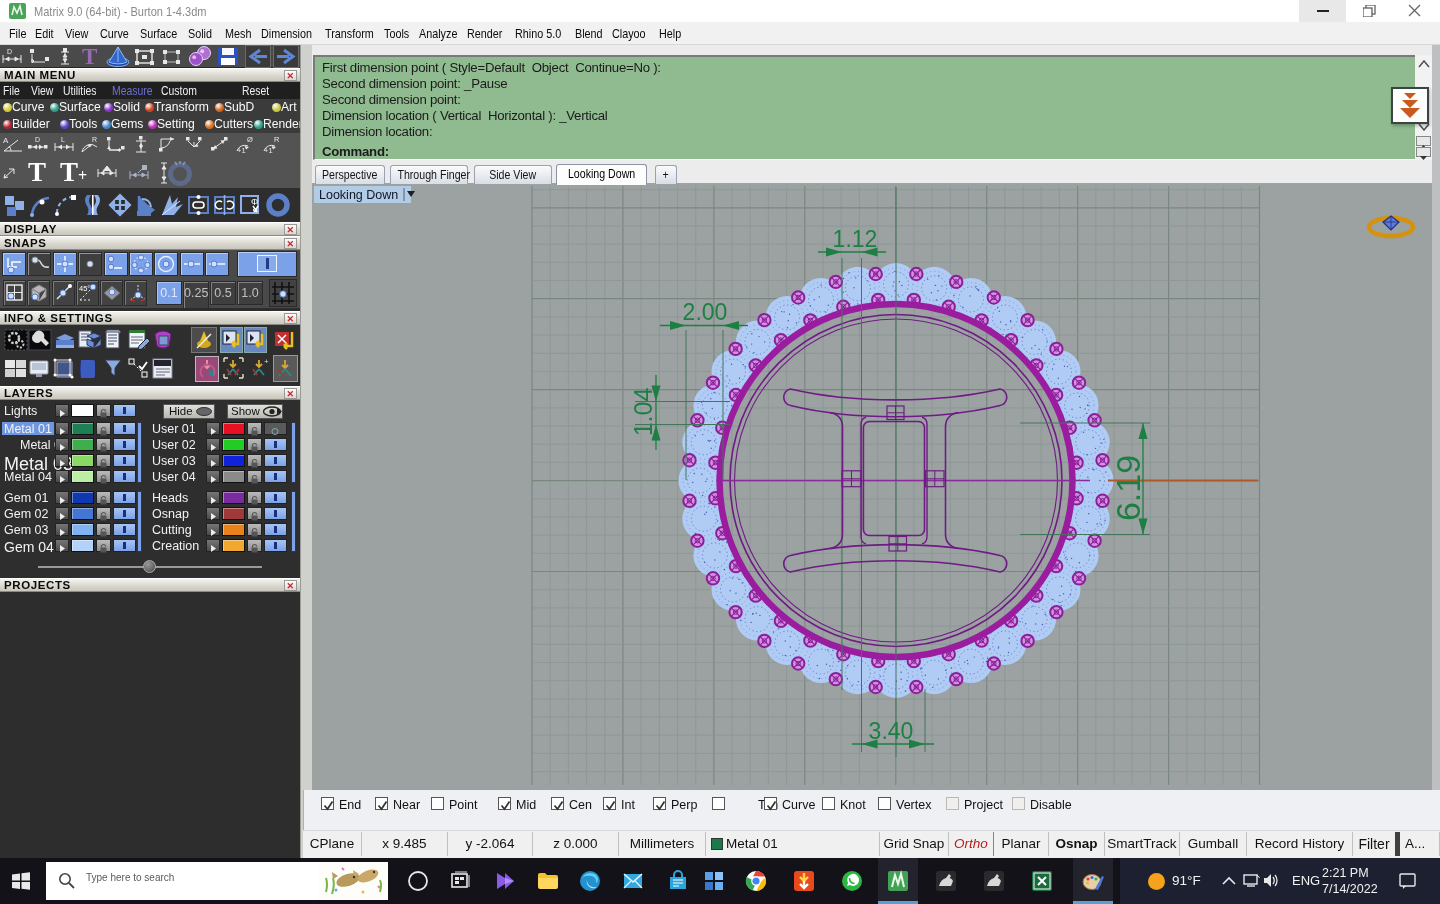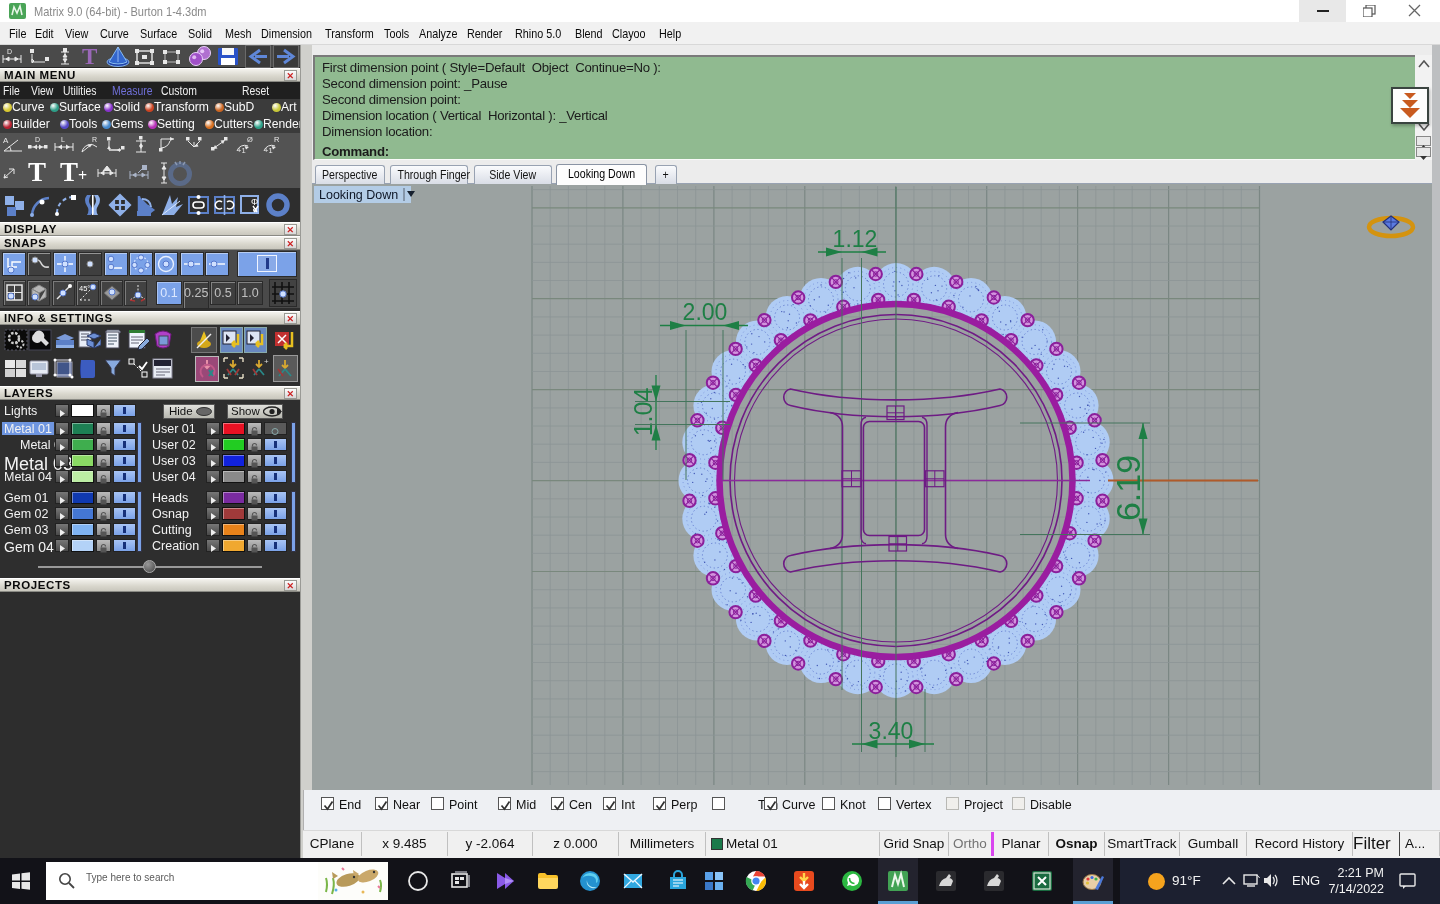--- a/index.html
+++ b/index.html
@@ -1546,27 +1546,27 @@
 <div class="abs" style="left:1012px;top:797px;width:13px;height:13px;background:#f0efec;border:1px solid #b8b8b4"><svg width="13" height="13"></svg></div>
 <span class="abs" style="left:1030px;top:798px;font-size:12.5px;color:#111">Disable</span>
 <div class="abs" style="left:303px;top:830px;width:1137px;height:28px;background:#f0f0f0;border-top:1px solid #d8d8d8"></div>
 <div class="abs" style="left:303px;top:832px;width:59px;height:24px;border-right:1px solid #c0c0c0;font-size:13.5px;color:#111;line-height:24px;text-align:center;">CPlane</div>
 <div class="abs" style="left:362px;top:832px;width:86px;height:24px;border-right:1px solid #c0c0c0;font-size:13.5px;color:#111;line-height:24px;text-align:center;">x 9.485</div>
 <div class="abs" style="left:448px;top:832px;width:85px;height:24px;border-right:1px solid #c0c0c0;font-size:13.5px;color:#111;line-height:24px;text-align:center;">y -2.064</div>
 <div class="abs" style="left:533px;top:832px;width:86px;height:24px;border-right:1px solid #c0c0c0;font-size:13.5px;color:#111;line-height:24px;text-align:center;">z 0.000</div>
 <div class="abs" style="left:619px;top:832px;width:87px;height:24px;border-right:1px solid #c0c0c0;font-size:13.5px;color:#111;line-height:24px;text-align:center;">Millimeters</div>
 <div class="abs" style="left:706px;top:832px;width:174px;height:24px;border-right:1px solid #c0c0c0;font-size:13.5px;color:#111;line-height:24px;padding-left:5px;"><span style="display:inline-block;width:12px;height:12px;background:#1b7a4a;border:1px solid #333;vertical-align:-2px;margin-right:3px"></span>Metal 01</div>
 <div class="abs" style="left:880px;top:832px;width:69px;height:24px;border-right:1px solid #c0c0c0;font-size:13.5px;color:#111;line-height:24px;text-align:center;">Grid Snap</div>
-<div class="abs" style="left:949px;top:832px;width:45px;height:24px;border-right:3px solid #d946ef;font-size:13.5px;color:#737373;line-height:24px;text-align:center;">Ortho</div>
+<div class="abs" style="left:949px;top:832px;width:45px;height:24px;border-right:1px solid #d946ef;font-size:13.5px;color:#b91c1c;line-height:24px;text-align:center;font-style:italic;">Ortho</div>
 <div class="abs" style="left:994px;top:832px;width:55px;height:24px;border-right:1px solid #c0c0c0;font-size:13.5px;color:#111;line-height:24px;text-align:center;">Planar</div>
 <div class="abs" style="left:1049px;top:832px;width:56px;height:24px;border-right:1px solid #c0c0c0;font-size:13.5px;color:#111;line-height:24px;text-align:center;"><b>Osnap</b></div>
 <div class="abs" style="left:1105px;top:832px;width:75px;height:24px;border-right:1px solid #c0c0c0;font-size:13.5px;color:#111;line-height:24px;text-align:center;">SmartTrack</div>
 <div class="abs" style="left:1180px;top:832px;width:67px;height:24px;border-right:1px solid #c0c0c0;font-size:13.5px;color:#111;line-height:24px;text-align:center;">Gumball</div>
 <div class="abs" style="left:1247px;top:832px;width:106px;height:24px;border-right:1px solid #c0c0c0;font-size:13.5px;color:#111;line-height:24px;text-align:center;">Record History</div>
-<div class="abs" style="left:1353px;top:832px;width:47px;height:24px;border-right:1px solid #404040;font-size:17px;color:#111;line-height:24px;">Filter</div>
+<div class="abs" style="left:1353px;top:832px;width:47px;height:24px;border-right:5px solid #404040;font-size:14px;color:#111;line-height:24px;text-align:center;">Filter</div>
 <div class="abs" style="left:1400px;top:832px;width:40px;height:24px;border-right:1px solid #c0c0c0;font-size:13.5px;color:#111;line-height:24px;padding-left:5px;">A...</div>
 <div class="abs" style="left:0;top:858px;width:1440px;height:46px;background:#121218"></div>
 <div class="abs" style="left:1120px;top:858px;width:320px;height:46px;background:#1c2030"></div>
 <svg class="abs" style="left:12px;top:872px" width="18" height="18" viewBox="0 0 18 18">
     <path d="M0 2.5 L8 1.5 V8.5 H0z" fill="#e8e8e8"></path>
     <path d="M9.5 1.3 L18 0.3 V8.5 H9.5z" fill="#e8e8e8"></path>
     <path d="M0 10 H8 V17 L0 16z" fill="#e8e8e8"></path>
     <path d="M9.5 10 H18 V17.8 L9.5 16.8z" fill="#e8e8e8"></path>
   </svg>
 <div class="abs" style="left:46px;top:862px;width:342px;height:38px;background:#ffffff">
@@ -1685,17 +1685,17 @@
 <svg class="abs" style="left:1243px;top:873px" width="17" height="15">
       <rect x="1" y="2" width="13" height="9" fill="none" stroke="#e8e8e8" stroke-width="1.4"></rect>
       <path d="M4 13 h8" stroke="#e8e8e8" stroke-width="1.4"></path>
       <path d="M13.5 2 a5 5 0 0 1 3 3" stroke="#e8e8e8" fill="none"></path>
     </svg>
 <svg class="abs" style="left:1263px;top:873px" width="16" height="15">
       <path d="M1 5 v5 h3 l4 4 V1 L4 5z" fill="#e8e8e8"></path>
       <path d="M10 4 a6 6 0 0 1 0 7 M12 2 a8.5 8.5 0 0 1 0 11" stroke="#e8e8e8" fill="none" stroke-width="1.3"></path>
     </svg>
 <span class="abs" style="left:1292px;top:873px;font-size:13px;color:#f2f2f2">ENG</span>
-<div class="abs" style="left:1322px;top:865px;width:62px;height:32px;font-size:12.5px;color:#f2f2f2;text-align:right;line-height:16px">2:21 PM<br>7/14/2022</div>
+<div class="abs" style="left:1322px;top:865px;width:62px;height:32px;font-size:12.5px;color:#f2f2f2;line-height:16px">2:21 PM<br>7/14/2022</div>
 <svg class="abs" style="left:1399px;top:872px" width="18" height="17">
       <rect x="1" y="2" width="15" height="12" rx="1" fill="none" stroke="#e8e8e8" stroke-width="1.4"></rect>
       <path d="M4 14 l0 3 3-3" fill="#e8e8e8"></path>
     </svg>
 </circle>
 </body></html>

